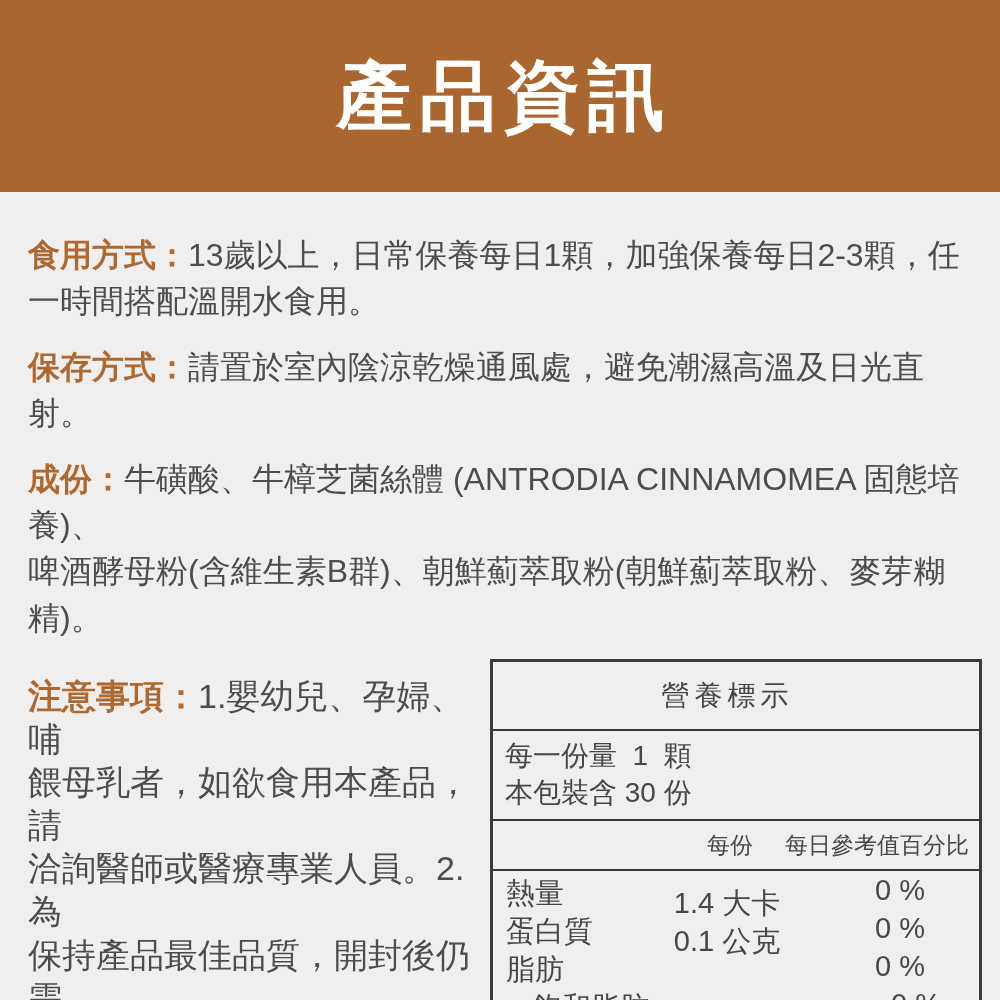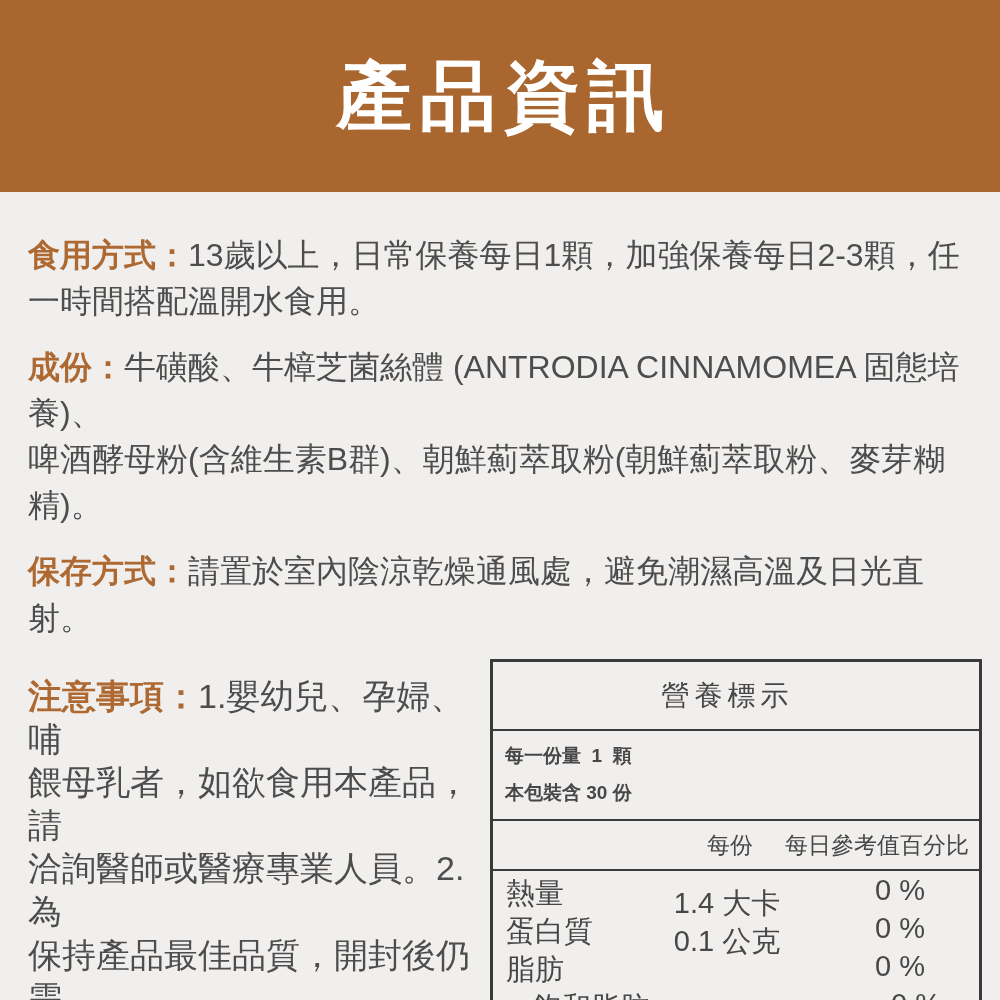--- a/index.html
+++ b/index.html
@@ -56,24 +56,24 @@
     font-weight:500;
     letter-spacing:5px;
     padding:15px 17px 14px 0;
     border-bottom:2px solid var(--border);
   }
   .t-serving{
     padding:6px 12px 8px 12px;
     border-bottom:2px solid var(--border);
   }
   .t-serving div{
-    font-size:19px;
+    font-size:28px;
     line-height:37px;
     white-space:pre-wrap;
-    font-weight:700;
+    font-weight:400;
   }
   .t-colhead{
     display:flex;
     justify-content:flex-end;
     align-items:baseline;
     gap:32px;
     font-size:23px;
     font-weight:500;
     padding:9px 10px 8px 0;
     border-bottom:2px solid var(--border);
@@ -96,24 +96,24 @@
 
 <header class="hero">
   <h1>產品資訊</h1>
 </header>
 
 <main class="content">
 
   <p class="para"><span class="hd">食用方式：</span><span>13歲以上，日常保養每日1顆，加強保養每日2-3顆，任
 一時間搭配溫開水食用。</span></p>
 
+  <p class="para"><span class="hd">保存方式：</span><span>請置於室內陰涼乾燥通風處，避免潮濕高溫及日光直射。</span></p>
+
   <p class="para"><span class="hd">成份：</span><span>牛磺酸、牛樟芝菌絲體 (ANTRODIA CINNAMOMEA 固態培養)、
 啤酒酵母粉(含維生素B群)、朝鮮薊萃取粉(朝鮮薊萃取粉、麥芽糊精)。</span></p>
-
-  <p class="para"><span class="hd">保存方式：</span><span>請置於室內陰涼乾燥通風處，避免潮濕高溫及日光直射。</span></p>
 
   <div class="cols">
 
     <div class="left-col">
       <p class="para notes"><span class="hd">注意事項：</span><span>1.嬰幼兒、孕婦、哺
 餵母乳者，如欲食用本產品，請
 洽詢醫師或醫療專業人員。2.為
 保持產品最佳品質，開封後仍需
 密封保存，請於1個月內儘速食
 用完畢。</span></p>

